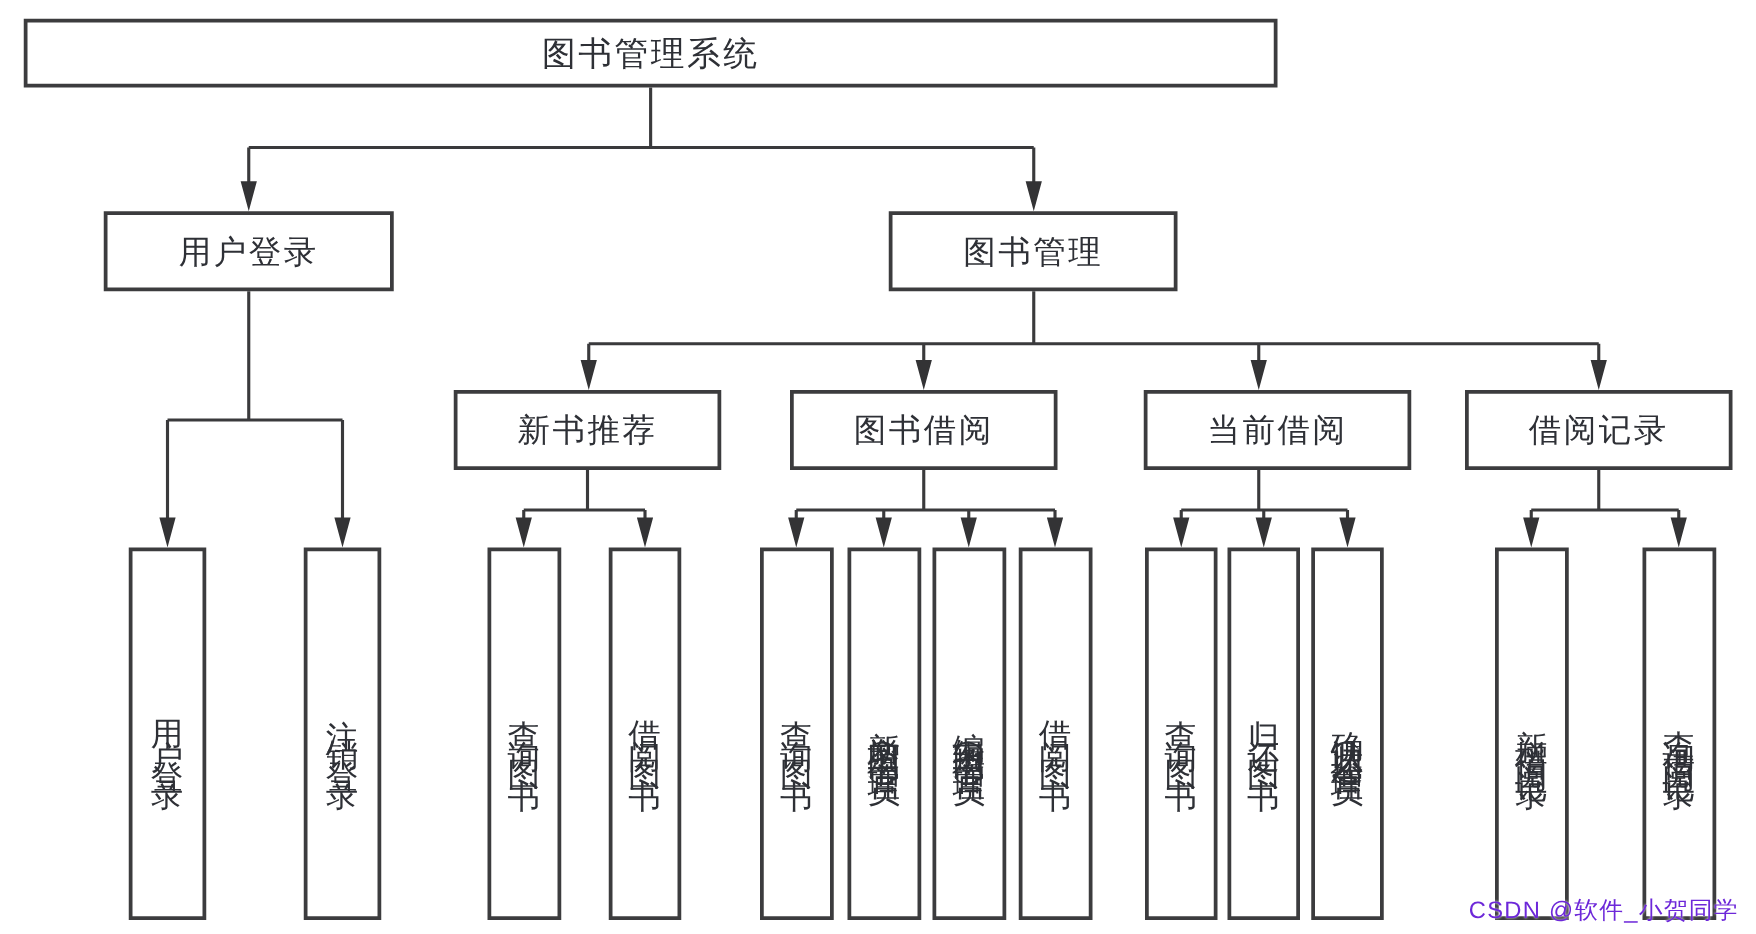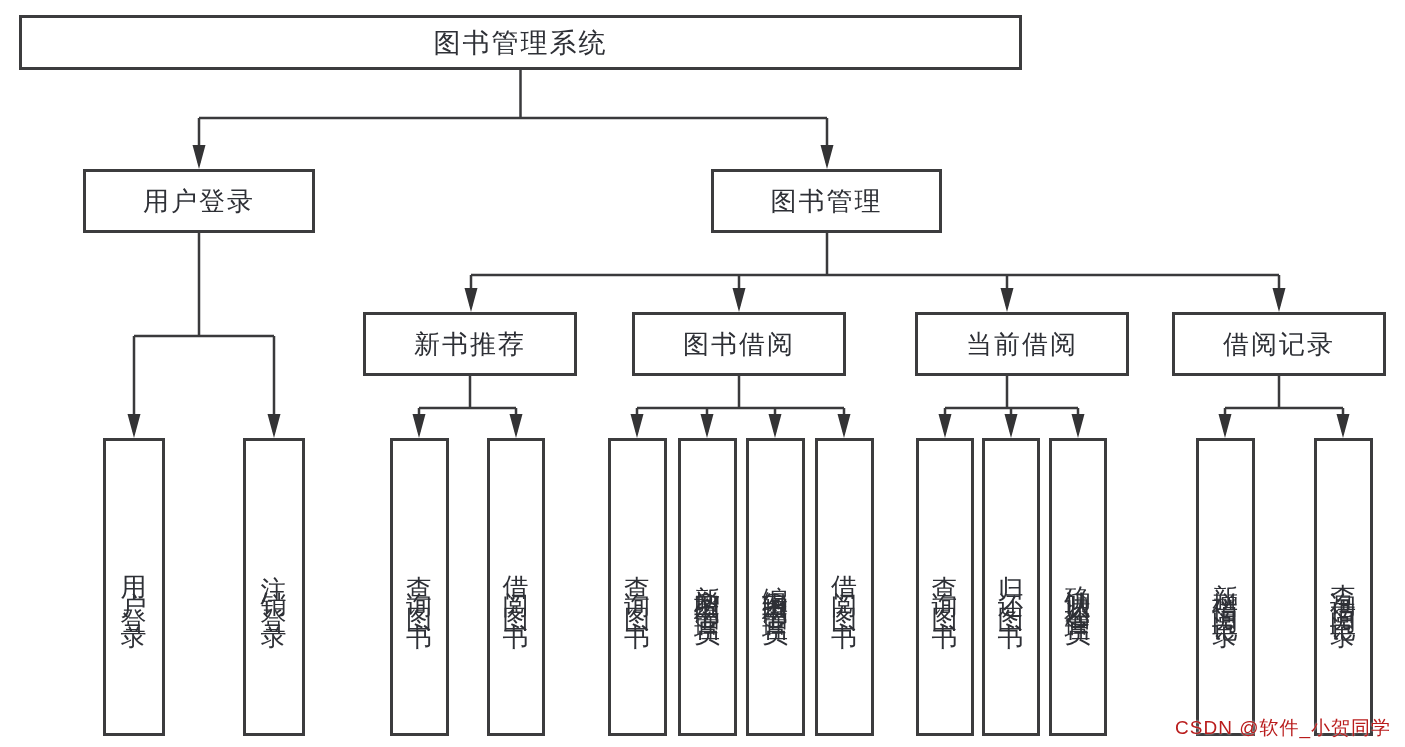--- a/index.html
+++ b/index.html
@@ -30,21 +30,21 @@
     color:#2e3036;
   }
   .vs-wide{letter-spacing:16px;}
   .vs-mid{letter-spacing:8px;}
   .vs-tight{letter-spacing:5px;}
   .watermark{
     position:absolute;
     right:14px;
     bottom:6px;
     font-size:19px;
-    color:#b91c1c;
+    color:#6d28d9;
     letter-spacing:1px;
     text-shadow:0 0 2px #ffffff;
     white-space:nowrap;
   }
 </style>
 </head>
 <body>
 
 <div class="canvas">
 

